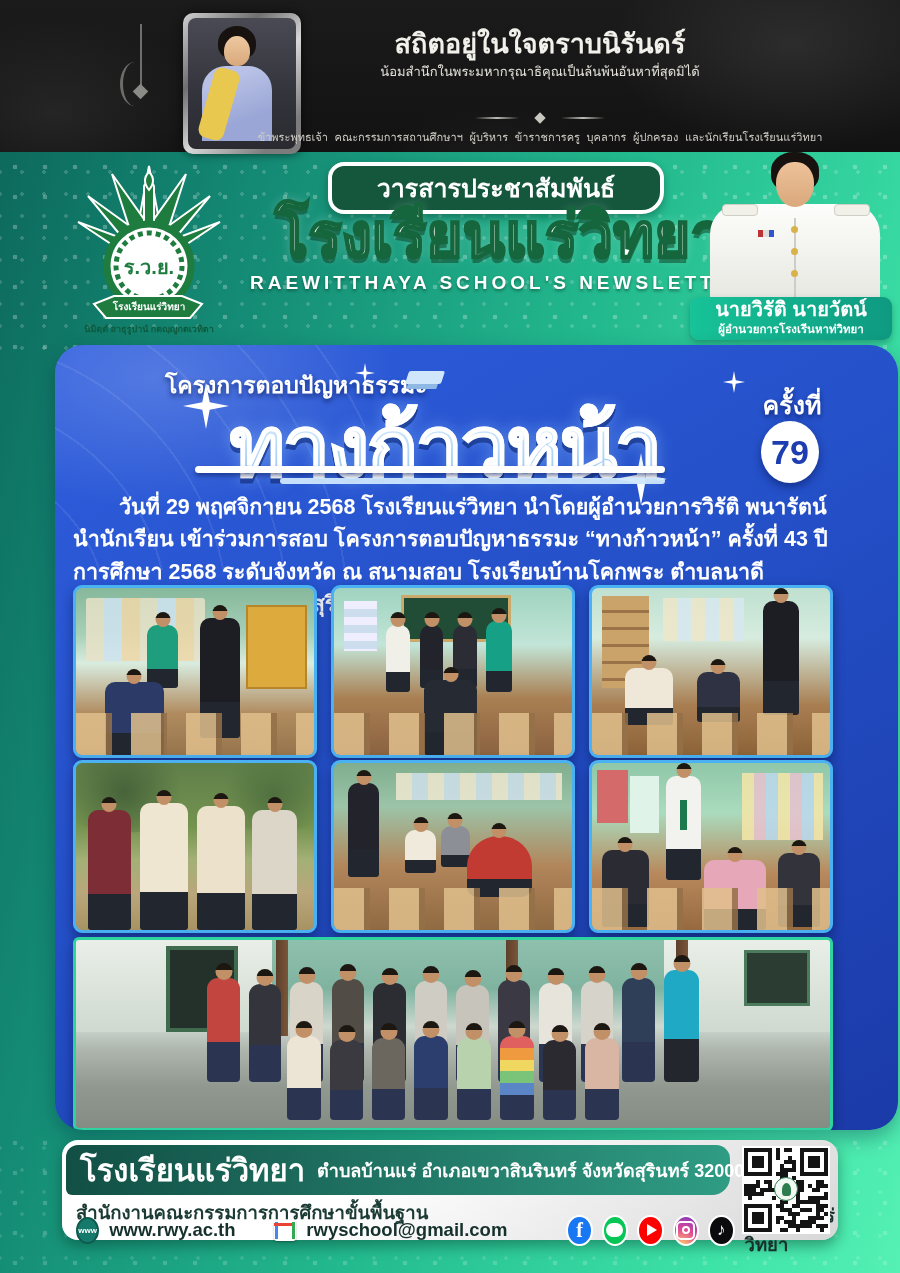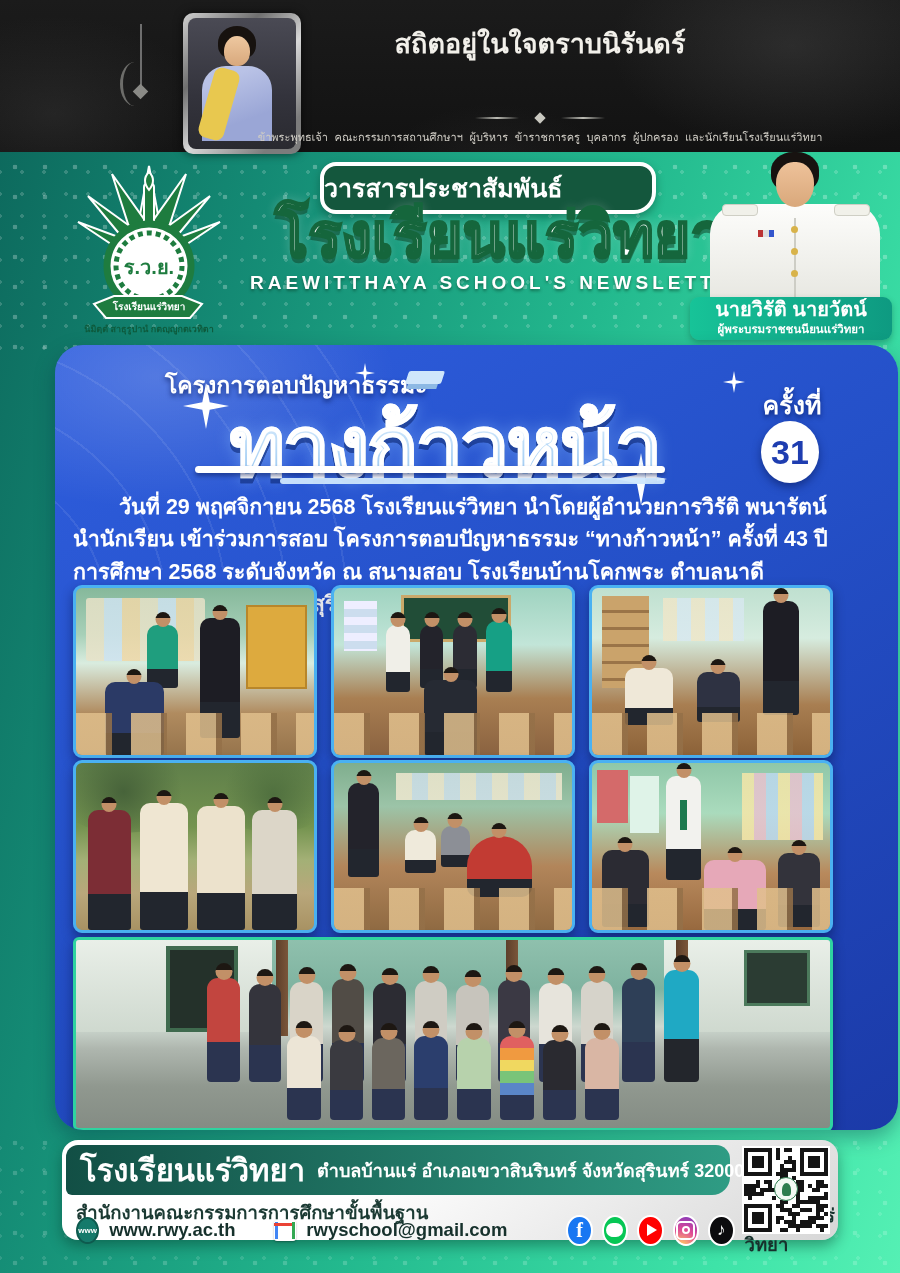--- a/index.html
+++ b/index.html
@@ -42,23 +42,23 @@
     background:linear-gradient(#eec8a0,#d8a87c);}
   .p-dress{position:absolute;left:14px;top:48px;width:70px;height:75px;border-radius:24px 24px 0 0;
     background:linear-gradient(160deg,#b9c2e6 20%,#9aa6d6 70%);}
   .p-sash{position:absolute;left:18px;top:50px;width:26px;height:72px;background:#e8c84f;
     transform:rotate(16deg);border-radius:8px;}
   .lamp-line{left:140px;top:24px;width:2px;height:64px;background:#6e6e6e;}
   .lamp-d{left:135px;top:86px;width:11px;height:11px;background:#8a8a86;transform:rotate(45deg);}
   .lamp-c{left:120px;top:62px;width:26px;height:44px;border-left:3px solid #6d6d6a;border-radius:50% 0 0 50%;}
   
   .hdr-dots{left:0;top:152px;width:900px;height:200px;opacity:.8;}
-  .badge-pill{left:320px;top:162px;width:328px;height:44px;background:#14573d;border:4px solid #fff;
+  .badge-pill{left:328px;top:162px;width:328px;height:44px;background:#14573d;border:4px solid #fff;
     border-radius:16px 16px 22px 16px;box-shadow:0 4px 8px rgba(0,40,25,.35);
-    display:flex;align-items:center;color:#fff;font-size:25px;font-weight:700;}
+    display:flex;align-items:center;justify-content:center;color:#fff;font-size:25px;font-weight:700;}
   .school-title{left:205px;top:186px;width:590px;text-align:center;color:#fff;font-size:62px;font-weight:800;
     white-space:nowrap;-webkit-text-stroke:2.5px #15663c;
     text-shadow:0 5px 0 rgba(13,70,40,.55),0 0 12px rgba(255,255,255,.28);}
   .school-en{left:205px;top:272px;width:590px;text-align:center;color:#fff;font-size:19px;font-weight:700;
     letter-spacing:4px;white-space:nowrap;text-shadow:0 2px 3px rgba(8,60,38,.55);}
   .issue-pill{left:262px;top:301px;width:402px;height:37px;background:#14573d;border:3px solid #fff;
     border-radius:12px;display:flex;align-items:center;justify-content:center;color:#fff;
     font-size:18.5px;font-weight:700;box-shadow:0 3px 6px rgba(0,40,25,.3);}
   
   .dir-photo{left:700px;top:152px;width:190px;height:150px;overflow:hidden;}
@@ -183,20 +183,21 @@
     <div class="abs lamp-c"></div>
     <div class="abs frame">
       <div class="portrait">
         <div class="p-dress"></div>
         <div class="p-sash"></div>
         <div class="p-hair"></div>
         <div class="p-face"></div>
       </div>
     </div>
     <div class="abs mem-text mem-title">สถิตอยู่ในใจตราบนิรันดร์</div>
+    <div class="abs mem-text mem-sub">น้อมสำนึกในพระมหากรุณาธิคุณเป็นล้นพ้นอันหาที่สุดมิได้</div>
     <div class="abs orn">
         <span class="orn-d"></span>
       </div>
     <div class="abs mem-text mem-ded">ข้าพระพุทธเจ้า คณะกรรมการสถานศึกษาฯ ผู้บริหาร ข้าราชการครู บุคลากร ผู้ปกครอง และนักเรียนโรงเรียนแร่วิทยา</div>
   </div>
 
   <div class="abs hdr-dots dots"></div>
 
   <svg class="abs" style="left:60px;top:158px;" width="178" height="185" viewBox="0 0 178 185">
     <g fill="#1e7c3f" stroke="#ffffff" stroke-width="2">
@@ -231,37 +232,37 @@
     <div class="dir-btn" style="top:96px"></div>
     <div class="dir-btn" style="top:118px"></div>
     <div class="dir-ep" style="left:22px"></div>
     <div class="dir-ep" style="left:134px"></div>
     <div class="dir-medal"></div>
     <div class="dir-hair"></div>
     <div class="dir-face"></div>
   </div>
   <div class="abs dir-pill">
     <div class="dir-name">นายวิรัติ นายวัตน์</div>
-    <div class="dir-title">ผู้พระบรมราชชนนียนแร่วิทยา</div>
+    <div class="dir-title">ผู้อำนวยการโรงเรีนหาท่วิทยา</div>
   </div>
 
   <div class="abs panel">
 
     <div class="abs kicker">โครงการตอบปัญหาธรรมะ</div>
     <div class="abs cap"></div>
 
     <div class="abs sparkle" style="left:128px;top:38px;width:46px;height:46px;"></div>
     <div class="abs sparkle" style="left:560px;top:108px;width:52px;height:52px;"></div>
     <div class="abs sparkle" style="left:300px;top:18px;width:20px;height:20px;"></div>
     <div class="abs sparkle" style="left:668px;top:26px;width:22px;height:22px;"></div>
 
     <div class="abs big-title">ทางก้าวหน้า</div>
     <div class="abs edition-label">ครั้งที่</div>
     <div class="abs edition-circle">
-      <span>31</span>
+      <span>79</span>
     </div>
     <div class="abs uline1"></div>
     <div class="abs uline2"></div>
 
     <div class="abs body-text">วันที่ 29 พฤศจิกายน 2568 โรงเรียนแร่วิทยา นำโดยผู้อำนวยการวิรัติ พนารัตน์ นำนักเรียน เข้าร่วมการสอบ โครงการตอบปัญหาธรรมะ “ทางก้าวหน้า” ครั้งที่ 43 ปีการศึกษา 2568 ระดับจังหวัด ณ สนามสอบ โรงเรียนบ้านโคกพระ ตำบลนาดี อำเภอเมืองสุรินทร์ จังหวัดสุรินทร์</div>
 
     <div class="photo" style="left:18px;top:240px;background:linear-gradient(180deg,#86b89b 0%,#a7d0b8 28%,#d9ecdf 45%,#b08b5f 75%,#96744c 100%);">
       <div class="shape" style="left:4%;top:6%;width:50%;height:38%;opacity:.85;border-radius:3px;background:repeating-linear-gradient(90deg,#e8e2c8 0 18px,#cfe3f0 18px 36px,#f0d8a8 36px 54px);"></div>
       <div class="shape" style="right:3%;top:10%;width:24%;height:48%;background:#ddaa3e;border:2px solid #b8862a;"></div>
       <div class="cfig" style="--c:#1d1d24;left:52%;top:18%;width:17%;height:72%;"></div>

